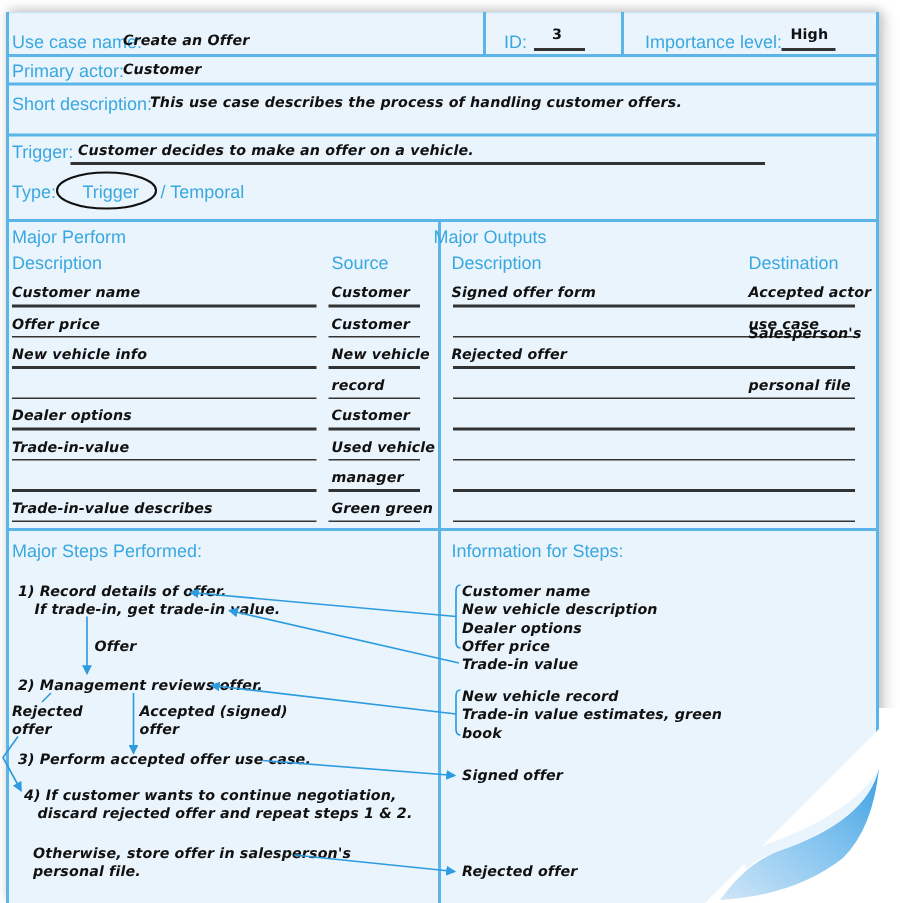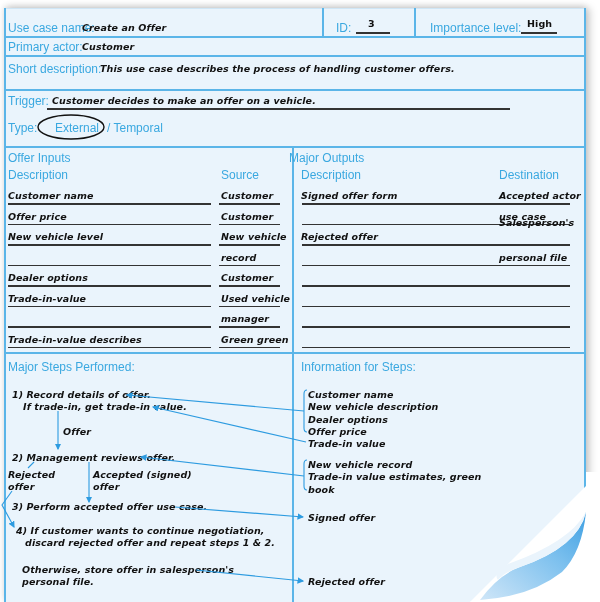--- a/index.html
+++ b/index.html
@@ -46,39 +46,39 @@
 <span class="hand" style="left:82px;top:41px">Customer</span>
 
 <span class="lbl" style="left:8px;top:62px">Short description:</span>
 <span class="hand" style="left:100px;top:63px">This use case describes the process of handling customer offers.</span>
 
 <span class="lbl" style="left:8px;top:94px">Trigger:</span>
 <span class="hand" style="left:52px;top:95px">Customer decides to make an offer on a vehicle.</span>
 <div class="uline" style="left:47px;top:108px;width:463px"></div>
 
 <span class="lbl" style="left:8px;top:121px">Type:</span>
-<span class="lbl" style="left:55px;top:121px">External</span>
+<span class="lbl" style="left:55px;top:121px">Trigger</span>
 <span class="lbl" style="left:107px;top:121px">/ Temporal</span>
 <svg style="position:absolute;left:36px;top:113px" width="70" height="28">
   <ellipse cx="35" cy="14" rx="33" ry="12" fill="none" stroke="#111" stroke-width="1.4"></ellipse>
 </svg>
 
-<span class="lbl" style="left:8px;top:151px">Offer Inputs</span>
+<span class="lbl" style="left:8px;top:151px">Major Perform</span>
 <span class="lbl" style="left:8px;top:168px">Description</span>
 <span class="lbl" style="left:221px;top:168px">Source</span>
 <div id="inputs-rows">
     <span class="hand" style="left:8px;top:190px">Customer name</span>
     <span class="hand" style="left:221px;top:190px">Customer</span>
     <div class="uline" style="left:8px;top:203px;width:203px"></div>
     <div class="uline" style="left:219px;top:203px;width:61px"></div>
     <span class="hand" style="left:8px;top:210.5px">Offer price</span>
     <span class="hand" style="left:221px;top:210.5px">Customer</span>
     <div class="uline" style="left:8px;top:223.5px;width:203px"></div>
     <div class="uline" style="left:219px;top:223.5px;width:61px"></div>
-    <span class="hand" style="left:8px;top:231px">New vehicle level</span>
+    <span class="hand" style="left:8px;top:231px">New vehicle info</span>
     <span class="hand" style="left:221px;top:231px">New vehicle</span>
     <div class="uline" style="left:8px;top:244px;width:203px"></div>
     <div class="uline" style="left:219px;top:244px;width:61px"></div>
     <span class="hand" style="left:8px;top:251.5px"></span>
     <span class="hand" style="left:221px;top:251.5px">record</span>
     <div class="uline" style="left:8px;top:264.5px;width:203px"></div>
     <div class="uline" style="left:219px;top:264.5px;width:61px"></div>
     <span class="hand" style="left:8px;top:272px">Dealer options</span>
     <span class="hand" style="left:221px;top:272px">Customer</span>
     <div class="uline" style="left:8px;top:285px;width:203px"></div>

